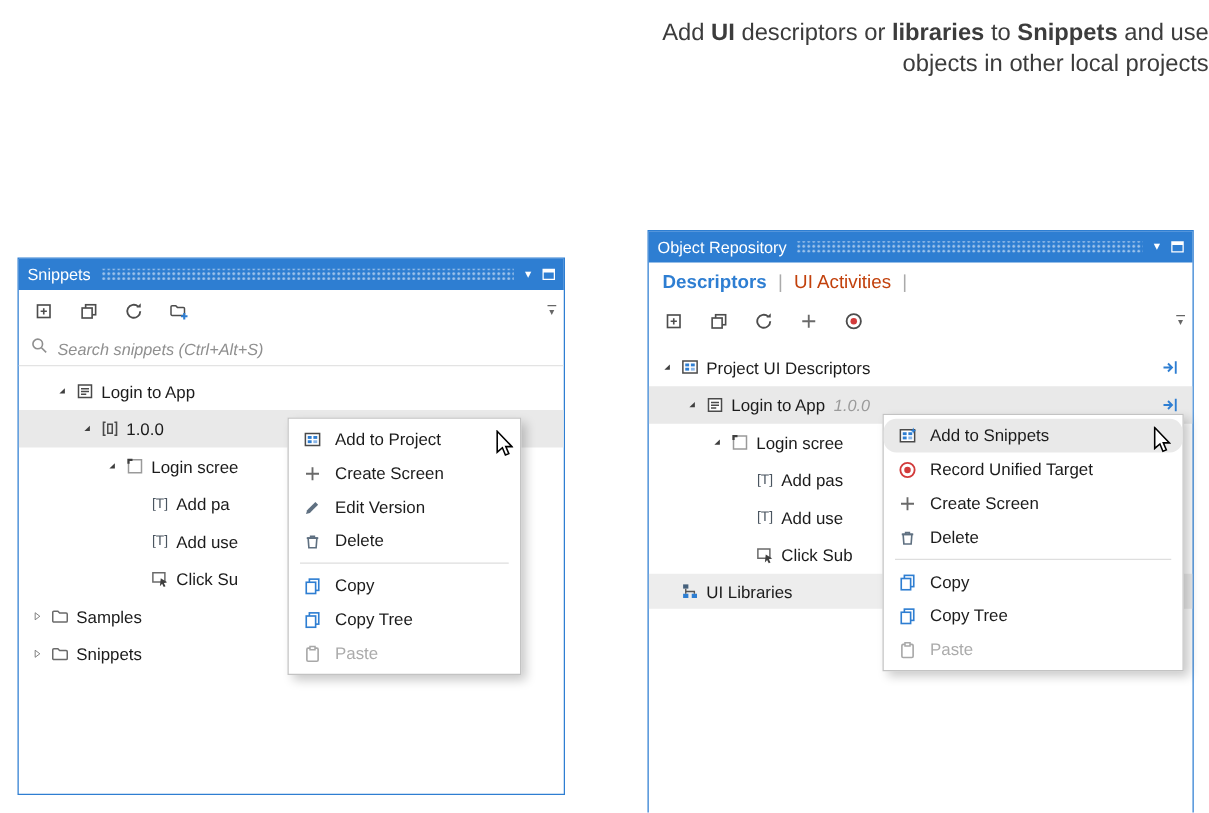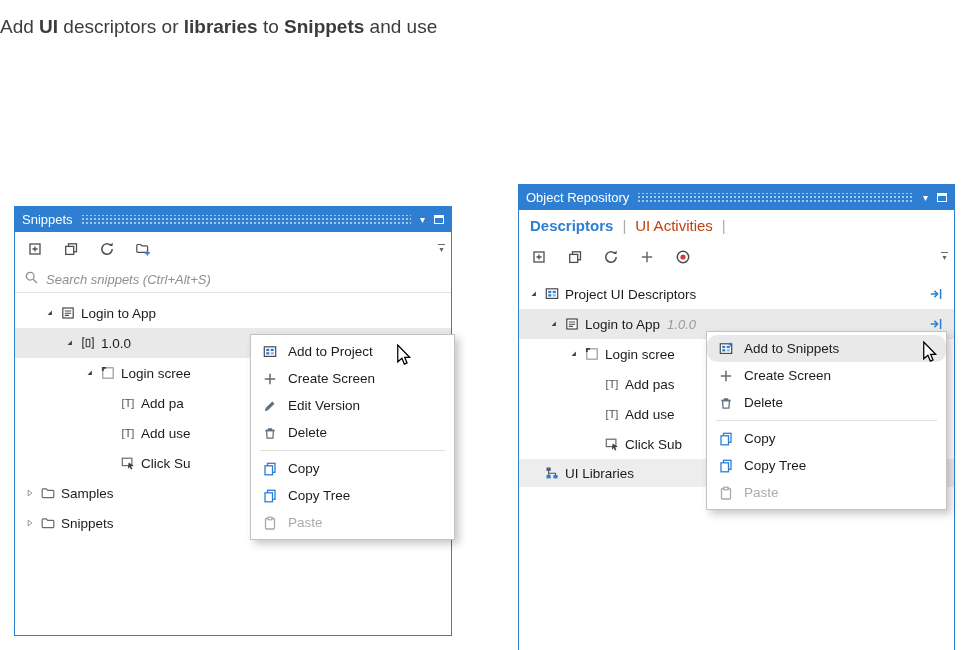--- a/index.html
+++ b/index.html
@@ -1,19 +1,19 @@
 <!DOCTYPE html>
 <html><head>
 <meta charset="utf-8">
 <style>
   * { margin:0; padding:0; box-sizing:border-box; }
   html,body { width:967px; height:650px; }
   body { background:#fff; font-family:"Liberation Sans",sans-serif; position:relative; overflow:hidden; }
 
-  .heading { position:absolute; top:14px; left:0; width:100%; text-align:left;
+  .heading { position:absolute; top:14px; left:0; width:100%; text-align:right;
              font-size:19px; line-height:25px; color:#3c3c3c; }
   .heading b { font-weight:bold; }
 
   .panel { position:absolute; border:1px solid #2e7ed2; background:#fff; display:flex; flex-direction:column;margin-top:46px; }
   #snippets-panel { left:14px; top:160px; width:438px; height:430px; }
   #repo-panel { left:518px; top:138px; width:437px; height:487px; }
 
   .titlebar { height:25px; background:#2e7ed2; display:flex; align-items:center; padding:0 7px;
               color:#fff; font-size:13px; flex:0 0 auto; }
   .titlebar-title { margin-right:8px; white-space:nowrap; }
@@ -52,21 +52,21 @@
   .ticon { width:20px; flex:0 0 20px; display:flex; justify-content:center; margin-right:3px; }
   .label { white-space:nowrap; }
   .suffix { color:#9a9a9a; font-style:italic; margin-left:7px; font-size:13px; }
   .spacer { flex:1; }
   .rowend { width:24px; display:flex; justify-content:center; }
   .t-text { font-size:11px; color:#4a5560; }
 
   .menu { position:absolute; background:#fff; border:1px solid #c3c3c3;
           box-shadow:4px 4px 8px rgba(0,0,0,.22); padding:3px 0;
           font-size:13.5px; color:#1c1c1c; z-index:40; }
-  #menu-left { left:230px; top:334px; width:205px;margin-left:20px; }
+  #menu-left { left:230px; top:334px; width:187px; }
   #menu-right { left:706px; top:331px; width:241px; }
   .mi { height:27px; display:flex; align-items:center; gap:9px; padding:0 14px 0 9px; white-space:nowrap; }
   .mi.hover { background:#e9e9e9;border-radius:10px; }
   .mi.disabled { color:#ababab; }
   .micon { width:19px; flex:0 0 19px; display:flex; justify-content:center; align-items:center; }
   .msep { height:1px; background:#dedede; margin:4px 9px; }
 
   .cursor { position:absolute; z-index:60; }
   #cursor-left { left:396px; top:344px; }
   #cursor-right { left:922px; top:341px; }
@@ -175,20 +175,21 @@
       </symbol>
     <symbol id="i-cursor" viewBox="0 0 14 22">
         <path d="M1.5 1v16l4-3.4 2.3 5.6 2.6-1.1-2.3-5.4h4.7z" fill="#fff" stroke="#000" stroke-width="1.2"></path>
       </symbol>
   </defs>
 </svg>
 
 <div class="heading">
   <span>Add </span><b>UI</b><span> descriptors or </span><b>libraries</b><span> to </span><b>Snippets</b><span> and use</span>
   <br>
+  <span>objects in other local projects</span>
 </div>
 
 <div class="panel" id="snippets-panel">
   <div class="titlebar">
     <span class="titlebar-title">Snippets</span>
     <span class="titlebar-grip"></span>
     <span class="tb-btn chev">▾</span>
     <span class="tb-btn">
         <span class="boxicon"></span>
       </span>
@@ -500,20 +501,28 @@
 <div class="menu" id="menu-right">
   <div class="mi hover">
     <span class="micon">
         <svg class="ic16">
           <use href="#i-addsnip"></use>
         </svg>
       </span>
     <span>Add to Snippets</span>
   </div>
   <div class="mi">
+    <span class="micon c-red">
+        <svg class="ic16">
+          <use href="#i-target"></use>
+        </svg>
+      </span>
+    <span>Record Unified Target</span>
+  </div>
+  <div class="mi">
     <span class="micon c-gray">
         <svg class="ic16">
           <use href="#i-plus"></use>
         </svg>
       </span>
     <span>Create Screen</span>
   </div>
   <div class="mi">
     <span class="micon c-slate">
         <svg class="ic16">

